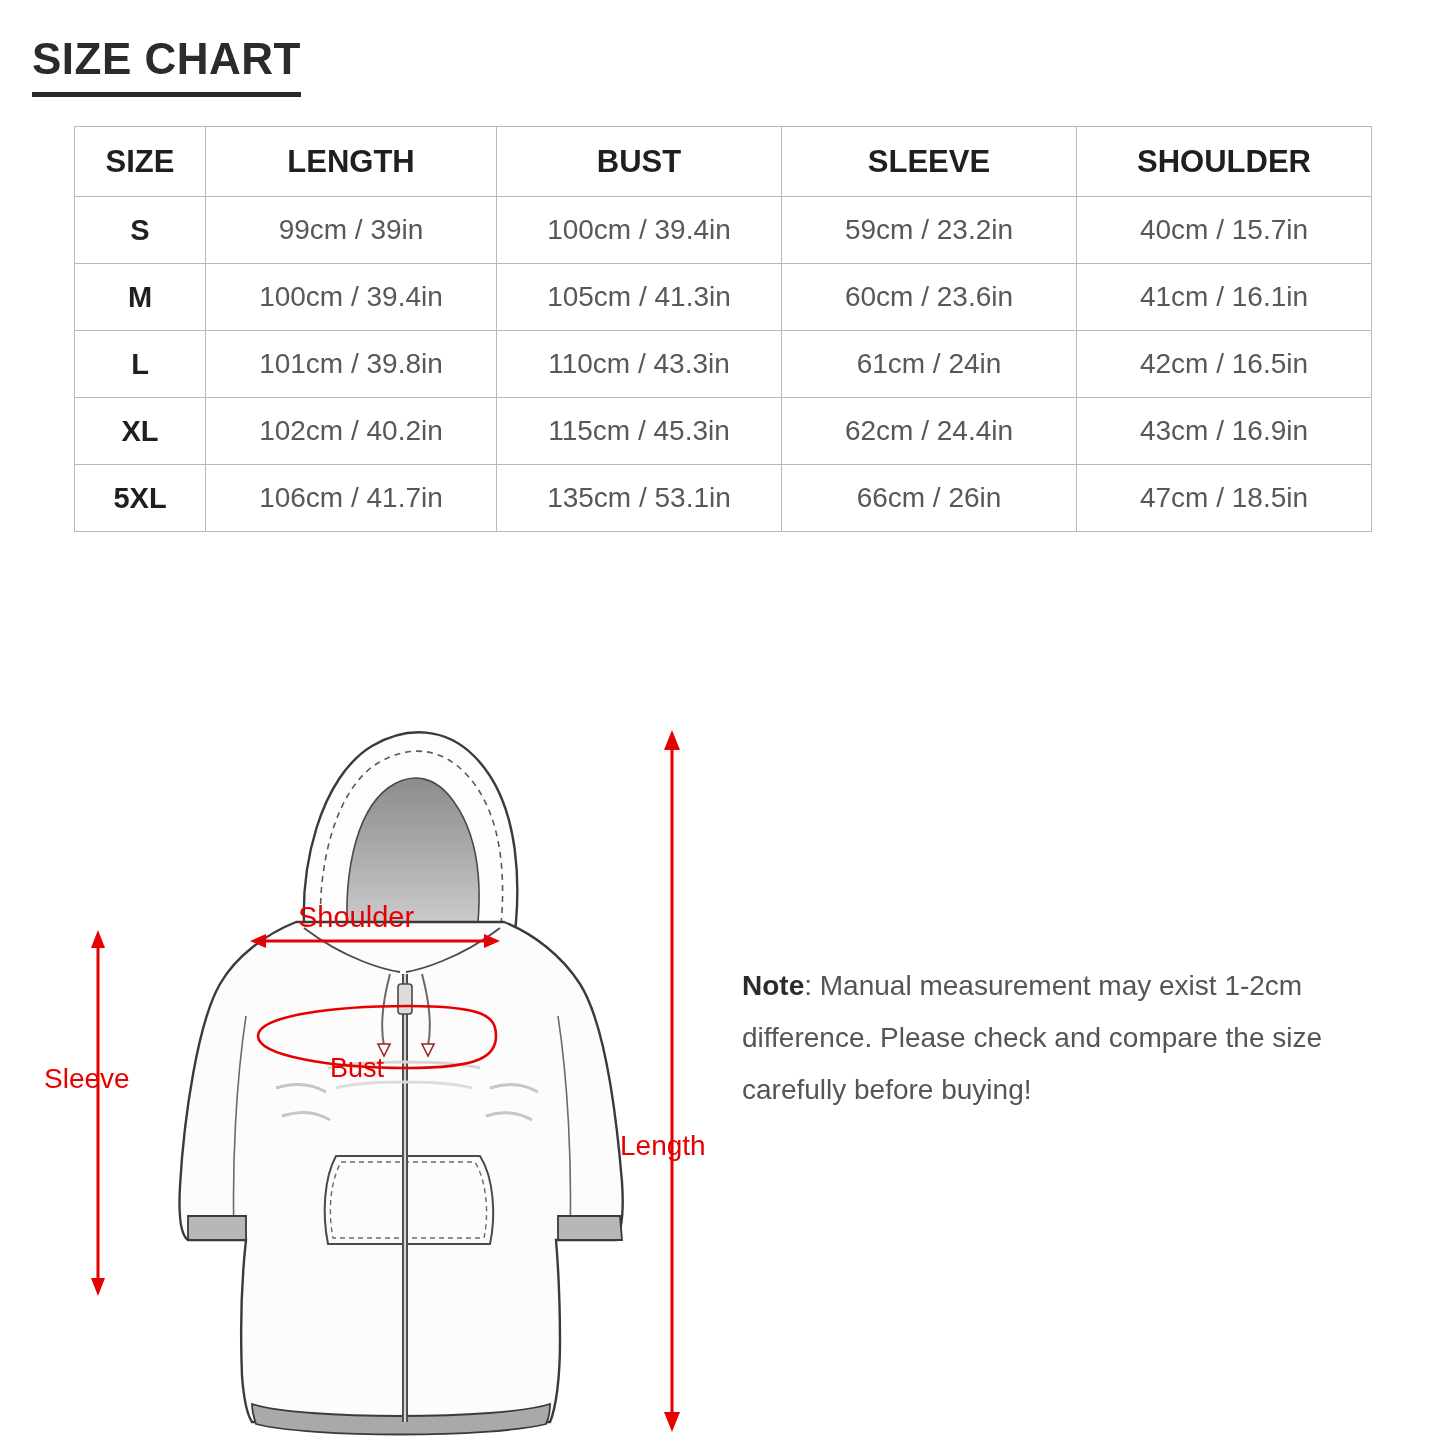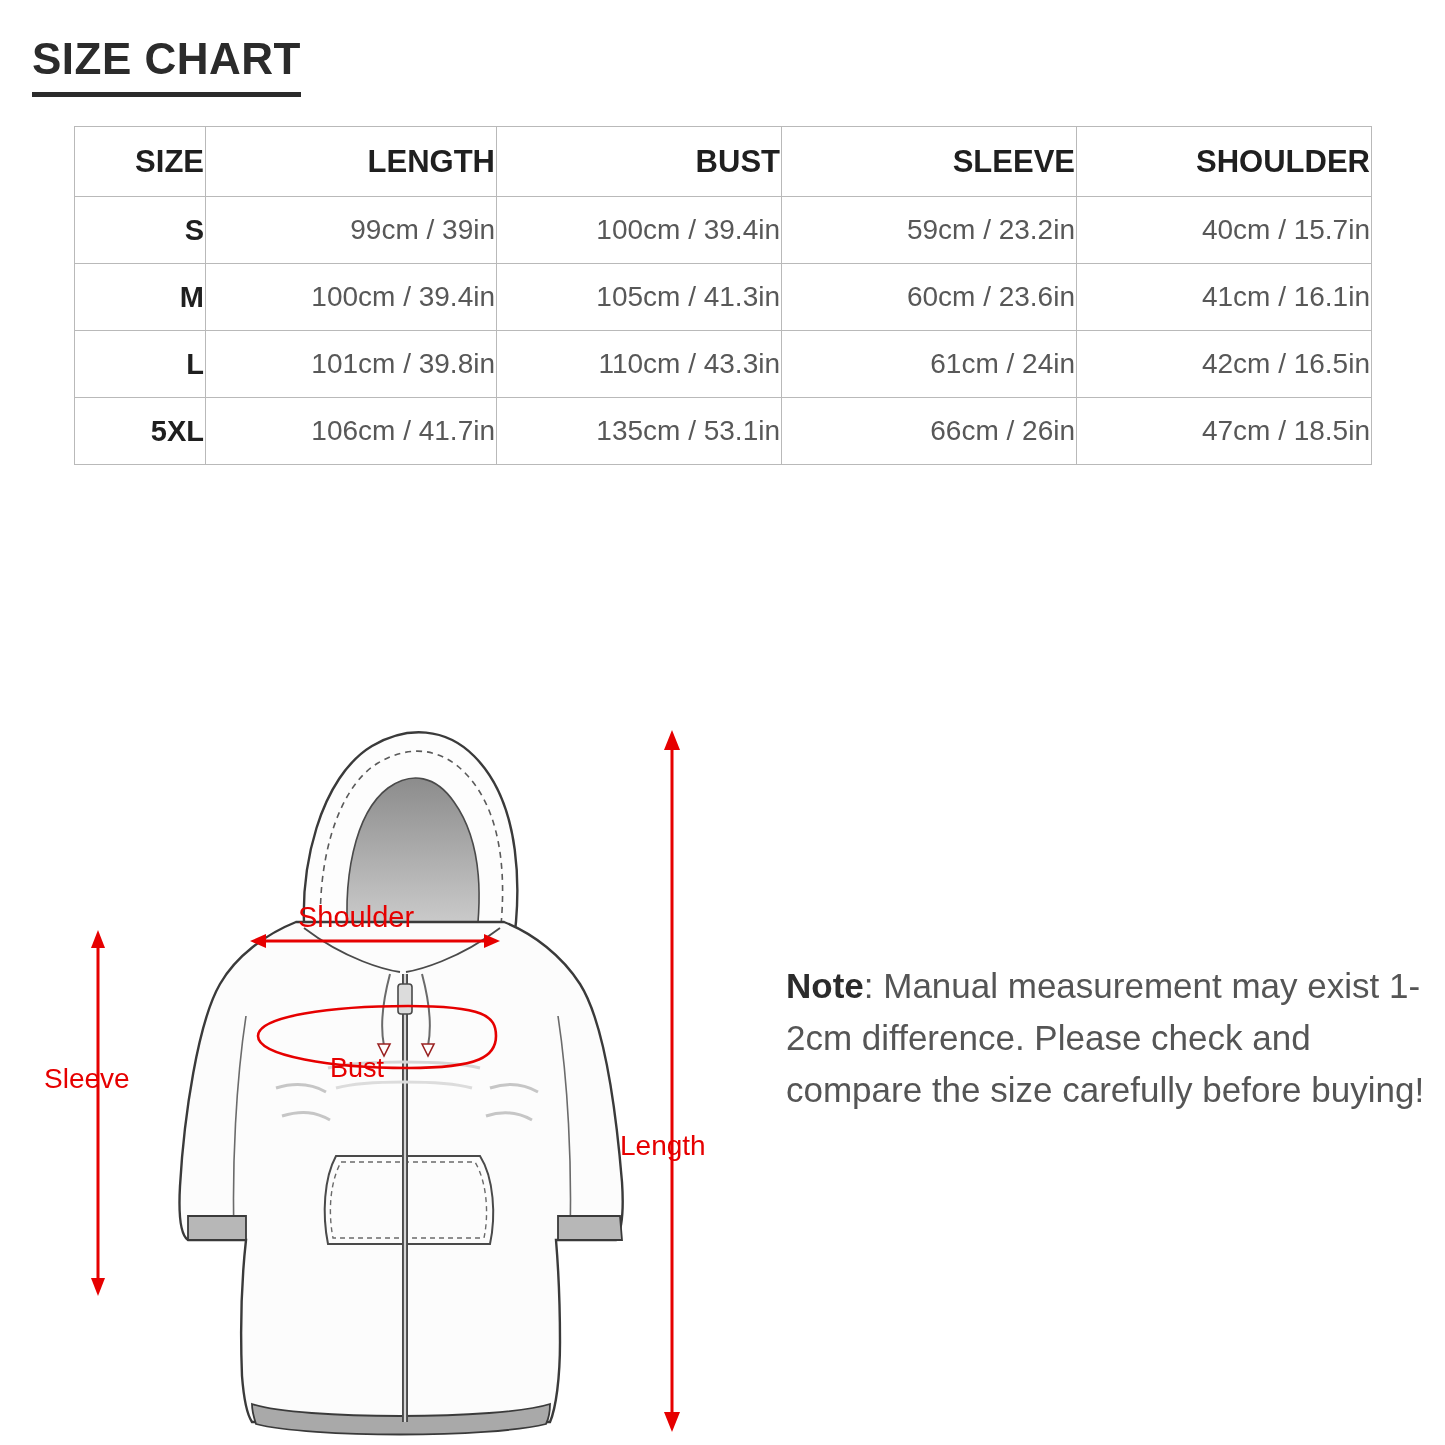--- a/index.html
+++ b/index.html
@@ -49,21 +49,21 @@
   }
   table.size-chart {
     border-collapse: collapse;
     width: 100%;
     table-layout: fixed;
   }
   table.size-chart th,
   table.size-chart td {
     border: 1px solid #b9b9b9;
     height: 64px;
-    text-align: right;
+    text-align: center;
     vertical-align: middle;
     font-size: 28px;
     color: #585858;
     font-weight: normal;
   }
   table.size-chart th {
     font-size: 31px;
     font-weight: bold;
     color: #1f1f1f;
     height: 67px;
@@ -110,24 +110,24 @@
     top: 1063px;
   }
   .label-length {
     left: 620px;
     top: 1130px;
   }
 
   
   .note {
     position: absolute;
-    left: 786px;
+    left: 742px;
     top: 960px;
     width: 640px;
-    font-size: 35px;
+    font-size: 28px;
     line-height: 52px;
     color: #555555;
   }
   .note b {
     color: #2b2b2b;
     font-weight: bold;
   }
 </style>
 </head>
 <body>
@@ -170,20 +170,27 @@
           <td>105cm / 41.3in</td>
           <td>60cm / 23.6in</td>
           <td>41cm / 16.1in</td>
         </tr>
         <tr>
           <td class="size-col">L</td>
           <td>101cm / 39.8in</td>
           <td>110cm / 43.3in</td>
           <td>61cm / 24in</td>
           <td>42cm / 16.5in</td>
+        </tr>
+        <tr>
+          <td class="size-col">XL</td>
+          <td>102cm / 40.2in</td>
+          <td>115cm / 45.3in</td>
+          <td>62cm / 24.4in</td>
+          <td>43cm / 16.9in</td>
         </tr>
         <tr>
           <td class="size-col">5XL</td>
           <td>106cm / 41.7in</td>
           <td>135cm / 53.1in</td>
           <td>66cm / 26in</td>
           <td>47cm / 18.5in</td>
         </tr>
       </tbody>
     </table>

